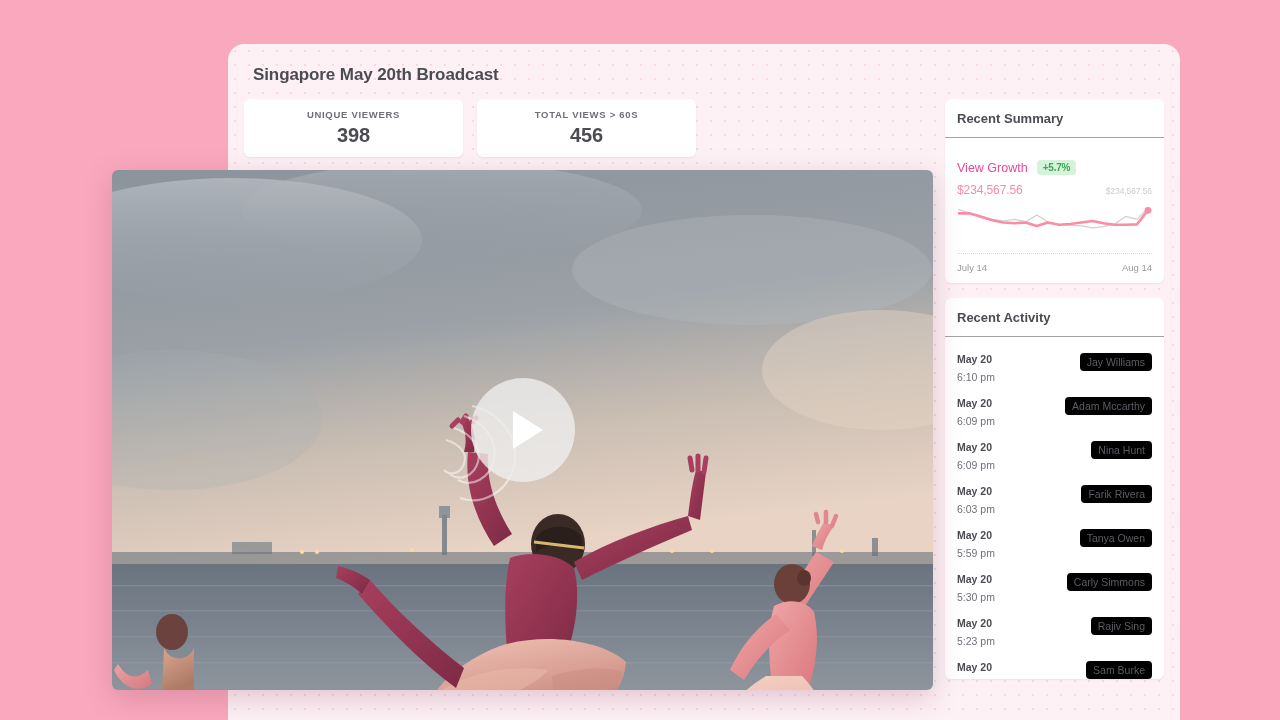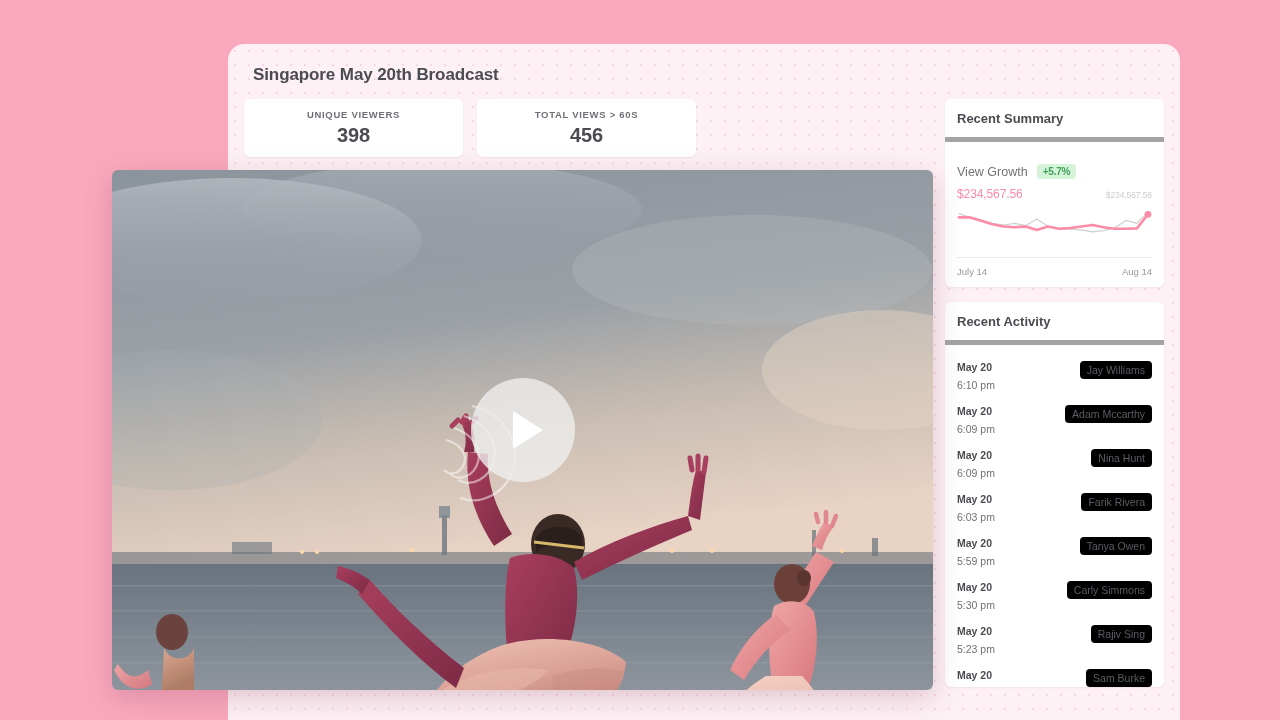--- a/index.html
+++ b/index.html
@@ -82,38 +82,38 @@
     background: #ffffff;
     border-radius: 6px;
     box-shadow: 0 1px 2px rgba(120,80,95,0.10);
     overflow: hidden;
   }
   .card-header {
     padding: 12px 12px 11px 12px;
     font-size: 13px;
     font-weight: bold;
     color: #4b4b52;
-    border-bottom: 5px solid #a3a3a3;
+    border-bottom: 1px solid #a3a3a3;
   }
 
   
   .summary-body { padding: 10px 12px 0 12px; }
   .range-row {
     display: flex; align-items: center; gap: 4px;
     padding-bottom: 9px;
     border-bottom: 1px dotted #ddd6da;
   }
   .range-label { font-size: 11px; color: #6f6f78; }
   .chev { font-size: 9px; color: #a8a2a8; line-height: 1; }
 
   .growth-row {
     display: flex; align-items: center; gap: 9px;
     margin-top: 12px;
   }
-  .growth-label { font-size: 12.5px; color: #737373; text-align: right; }
+  .growth-label { font-size: 12.5px; color: #ec4899; text-align: right; }
   .growth-badge {
     background: #d4f3d9;
     color: #3fa35a;
     font-size: 10px;
     font-weight: bold;
     padding: 2px 6px;
     border-radius: 4px;
     letter-spacing: -0.2px;
   }
   .amounts {

